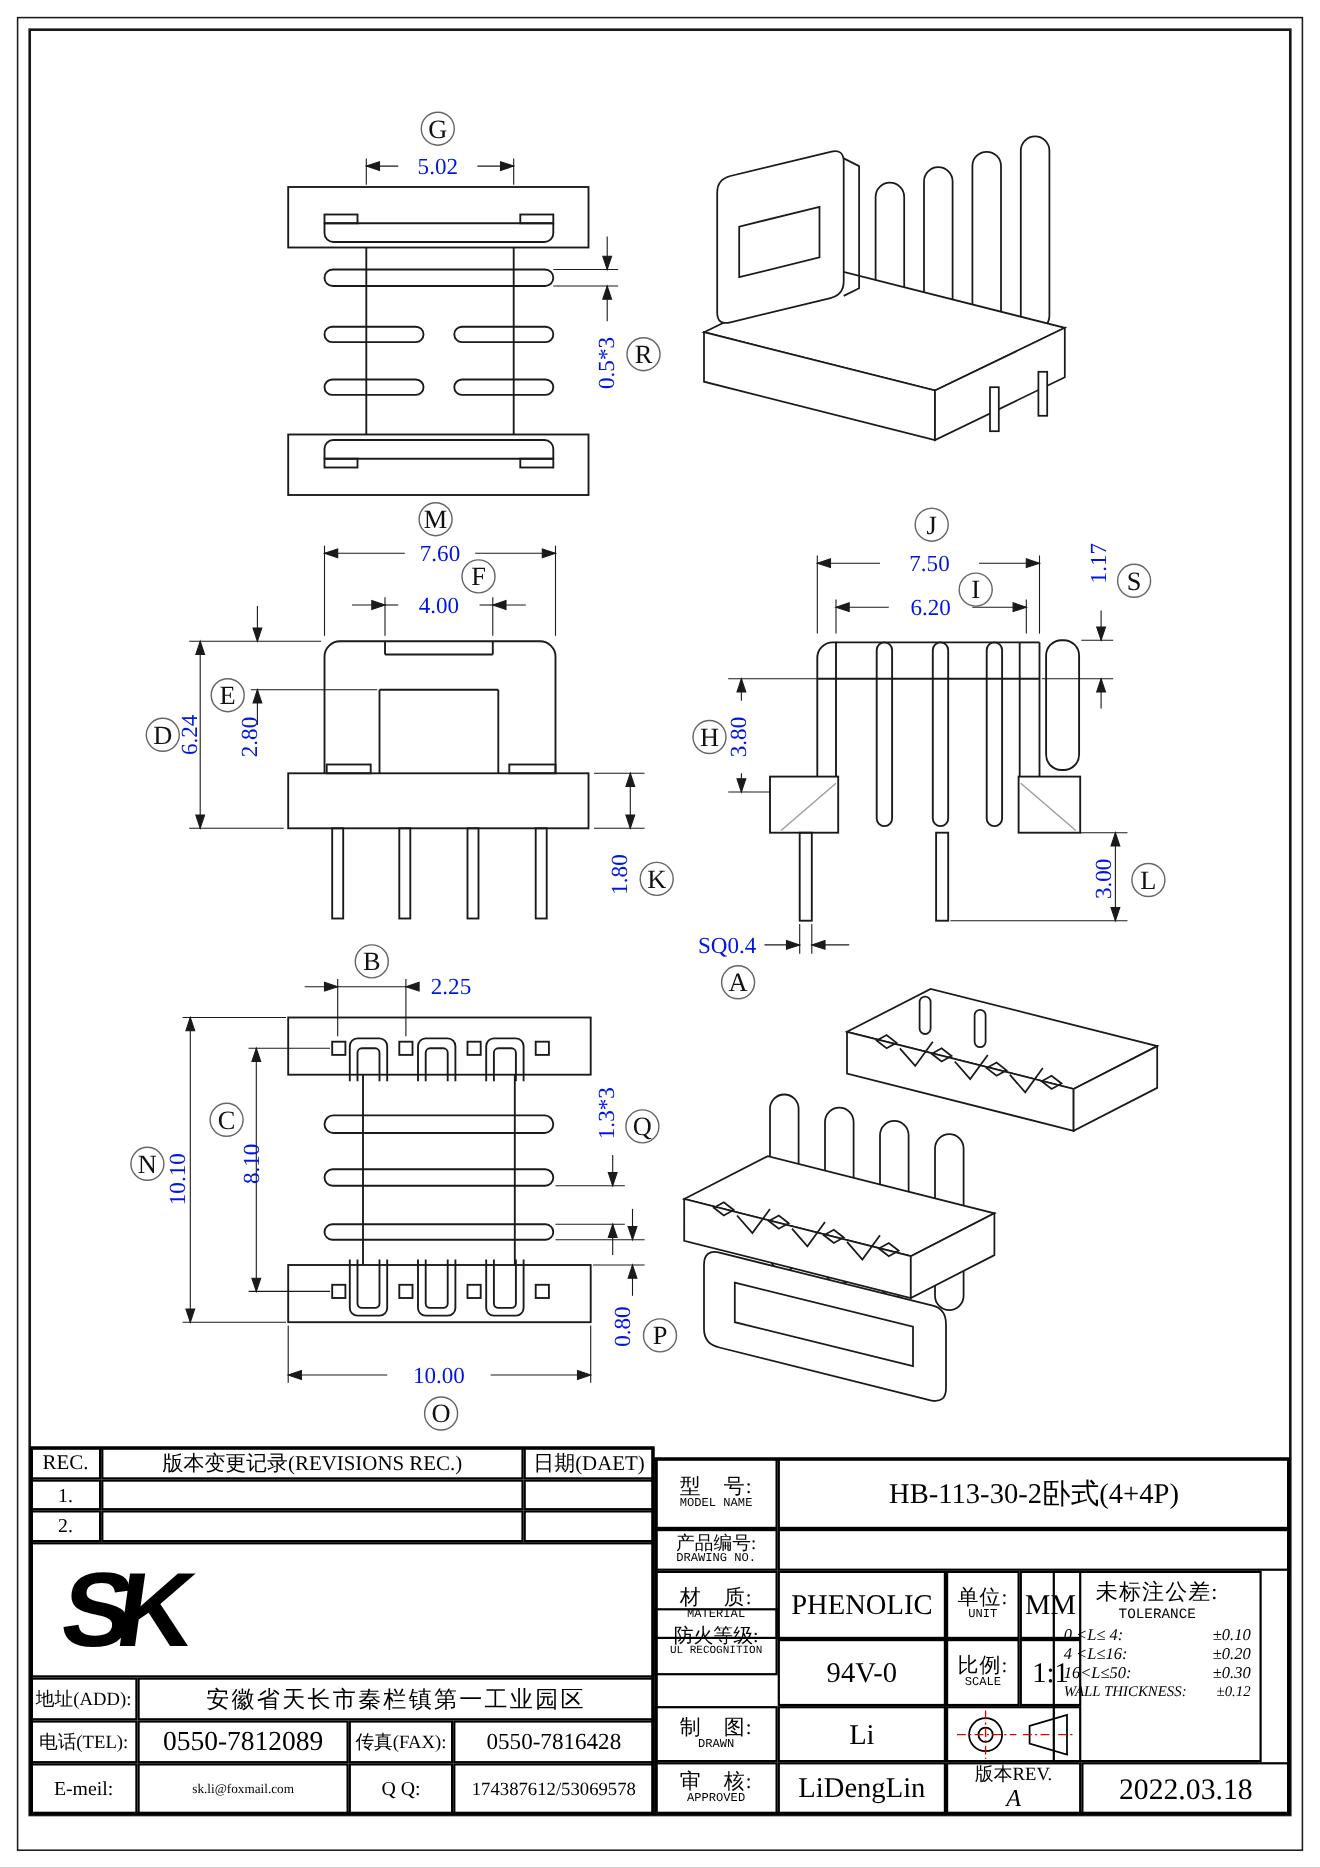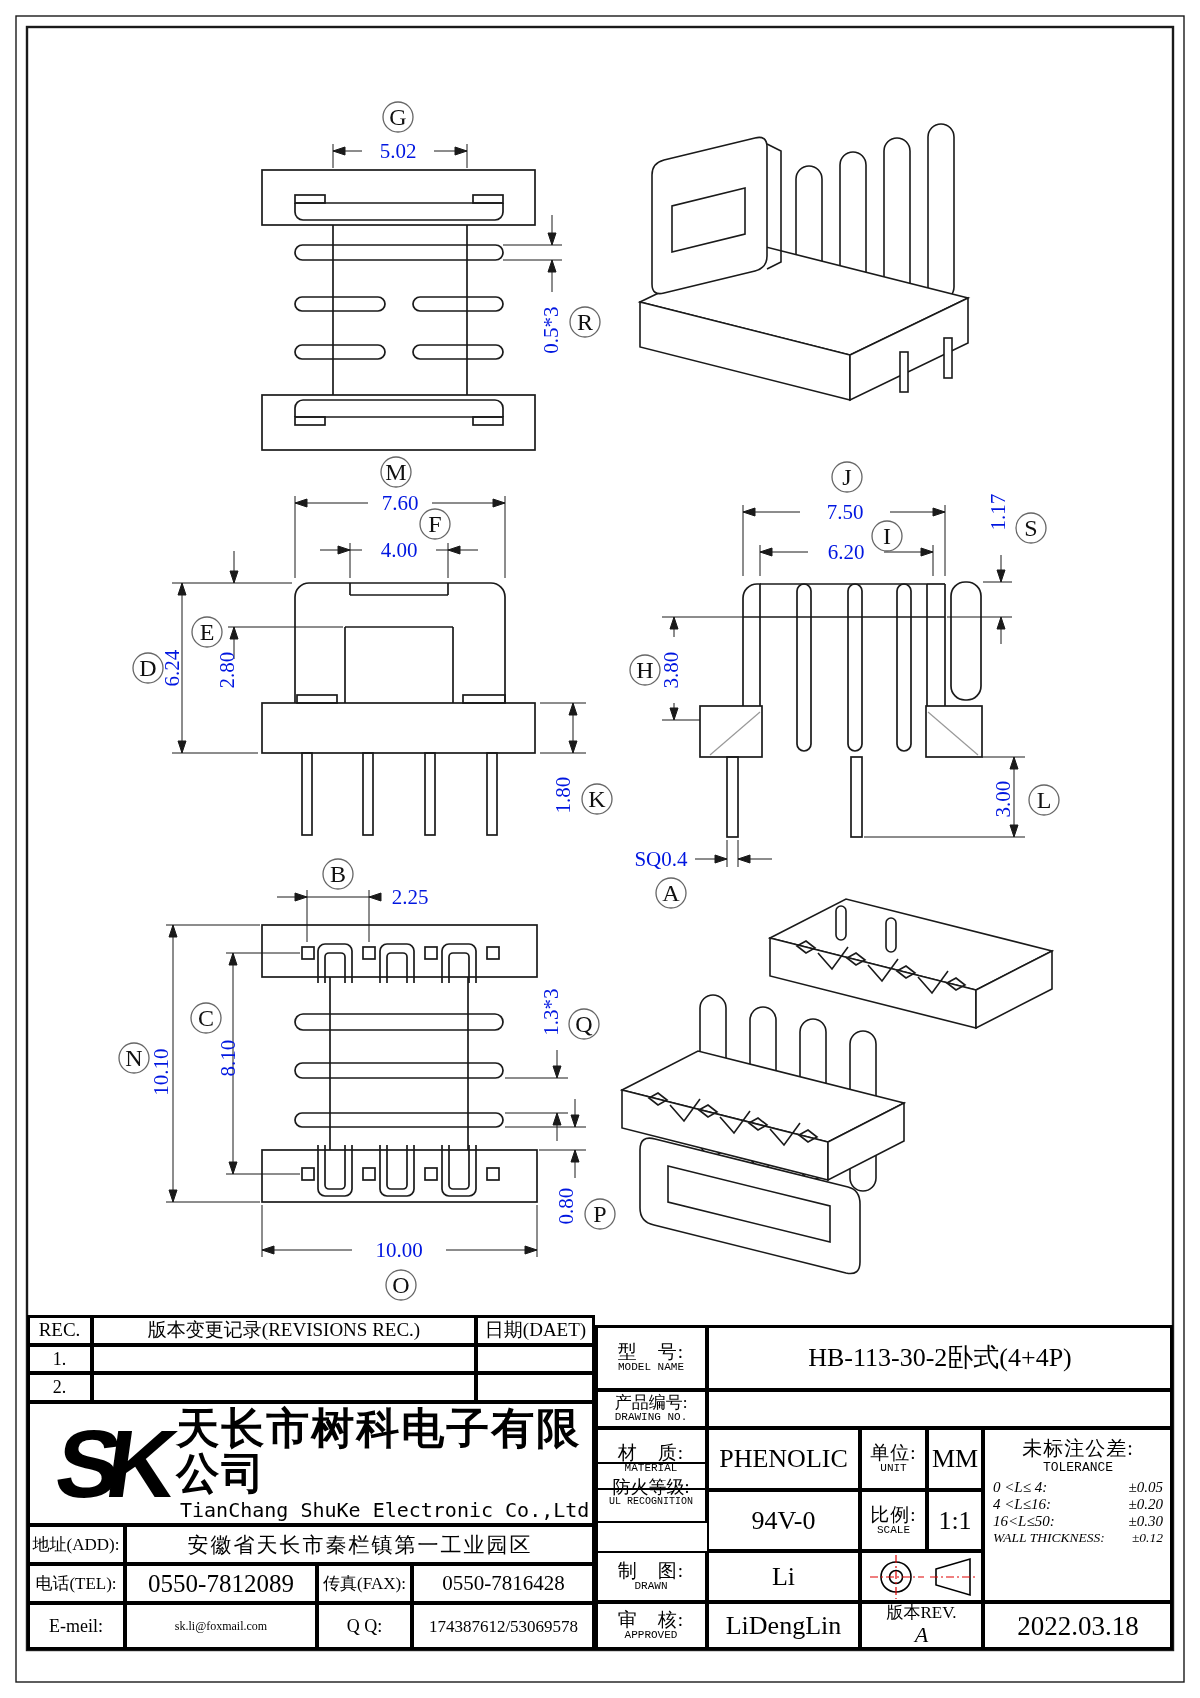--- a/index.html
+++ b/index.html
@@ -370,24 +370,20 @@
   <div class="tb-cell" style="left:92px;top:1345px;width:384px;height:28px;"></div>
   <div class="tb-cell" style="left:476px;top:1345px;width:119px;height:28px;"></div>
   <div class="tb-cell" style="left:27px;top:1373px;width:65px;height:29px;font-size:18px;">2.</div>
   <div class="tb-cell" style="left:92px;top:1373px;width:384px;height:29px;"></div>
   <div class="tb-cell" style="left:476px;top:1373px;width:119px;height:29px;"></div>
 </div>
 
 <div>
   <div class="tb-cell" style="left:27px;top:1402px;width:568px;height:123px;justify-content:flex-start;">
     <div class="logo" style="margin-left:28px;">SK</div>
-    <div class="tb-col" style="display:flex;flex-direction:column;align-items:center;margin-left:14px;">
-      <div class="cmp-cn">天长市树科电子有限公司</div>
-      <div class="cmp-en">TianChang ShuKe Electronic Co.,Ltd</div>
-    </div>
   </div>
   <div class="tb-cell" style="left:27px;top:1525px;width:98px;height:39px;font-size:17px;">地址(ADD):</div>
   <div class="tb-cell" style="left:125px;top:1525px;width:470px;height:39px;font-size:21px;letter-spacing:2px;">安徽省天长市秦栏镇第一工业园区</div>
   <div class="tb-cell" style="left:27px;top:1564px;width:98px;height:39px;font-size:17px;">电话(TEL):</div>
   <div class="tb-cell" style="left:125px;top:1564px;width:192px;height:39px;font-size:25px;">0550-7812089</div>
   <div class="tb-cell" style="left:317px;top:1564px;width:95px;height:39px;font-size:17px;">传真(FAX):</div>
   <div class="tb-cell" style="left:412px;top:1564px;width:183px;height:39px;font-size:21px;">0550-7816428</div>
   <div class="tb-cell" style="left:27px;top:1603px;width:98px;height:47px;font-size:18px;">E-meil:</div>
   <div class="tb-cell" style="left:125px;top:1603px;width:192px;height:47px;font-size:12px;text-align:right;">sk.li@foxmail.com</div>
   <div class="tb-cell" style="left:317px;top:1603px;width:95px;height:47px;font-size:18px;">Q Q:</div>
@@ -453,26 +449,26 @@
     <span class="cn-lab">审　核:</span>
     <span class="en-lab">APPROVED</span>
   </div>
   <div class="tb-cell big-val" style="left:707px;top:1602px;width:153px;height:48px;">LiDengLin</div>
   <div class="tb-cell tb-col" style="left:860px;top:1602px;width:123px;height:48px;">
     <span style="font-size:17px;">版本REV.</span>
     <span style="font:italic 22px 'Liberation Serif',serif;">A</span>
   </div>
   <div class="tb-cell" style="left:983px;top:1602px;width:190px;height:48px;font-size:27px;">2022.03.18</div>
 
-  <div class="tb-cell tb-col" style="left:983px;top:1428px;width:190px;height:174px;justify-content:flex-start;padding-top:8px;align-items:center;">
+  <div class="tb-cell tb-col" style="left:957px;top:1428px;width:190px;height:174px;justify-content:flex-start;padding-top:8px;align-items:center;">
     <span style="font-size:20px;letter-spacing:1px;">未标注公差:</span>
     <span style="font-size:13px;font-family:'Liberation Mono',monospace;margin:2px 0 4px;">TOLERANCE</span>
     <div class="tolrow">
       <span>0 &lt;L≤ 4:</span>
-      <span>±0.05</span>
+      <span>±0.10</span>
     </div>
     <div class="tolrow">
       <span>4 &lt;L≤16:</span>
       <span>±0.20</span>
     </div>
     <div class="tolrow">
       <span>16&lt;L≤50:</span>
       <span>±0.30</span>
     </div>
     <div class="tolrow wall">

